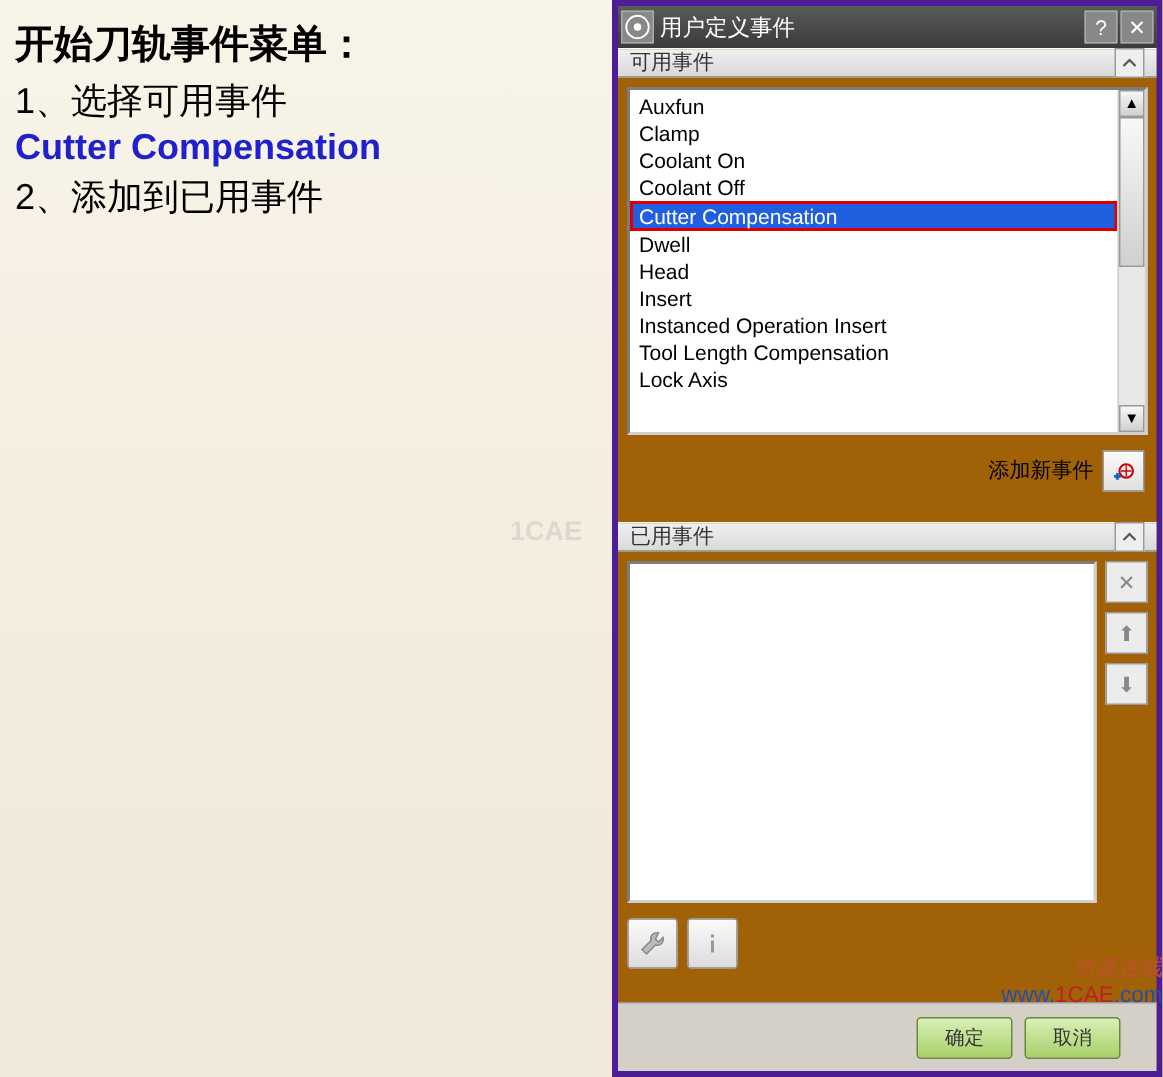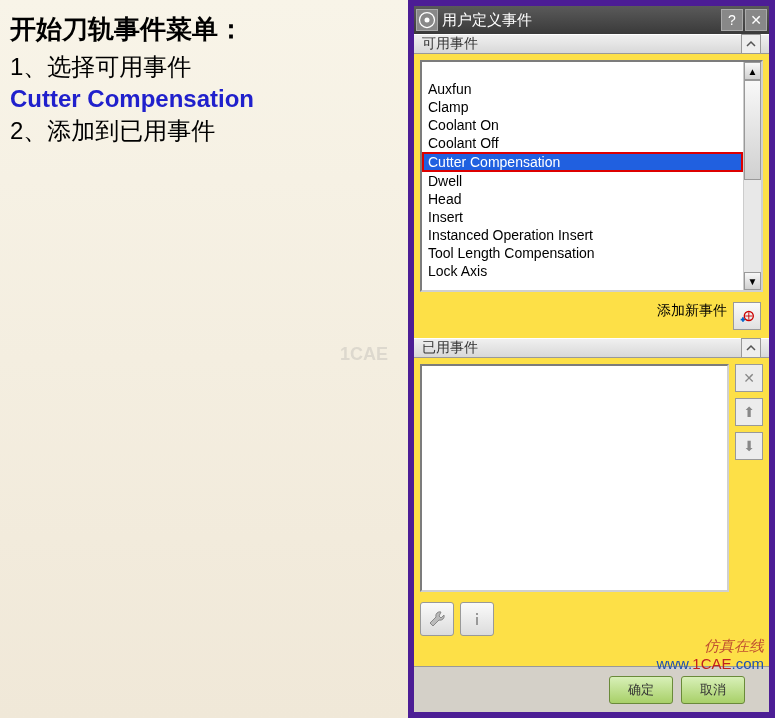--- a/index.html
+++ b/index.html
@@ -46,22 +46,22 @@
       left: 340px;
       font-size: 18px;
       color: rgba(150,150,150,0.25);
       font-weight: bold;
     }
     .dialog {
       position: absolute;
       left: 408px; top: 0;
       width: 367px;
       height: 718px;
-      background: #fde047;
-      border: 6px solid #4c1d95;
+      background: #a16207;
+      border: 4px solid #4c1d95;
     }
     .titlebar {
       height: 28px;
       background: linear-gradient(to bottom, #5a5a5a, #3a3a3a);
       display: flex;
       align-items: center;
       color: #fff;
       padding: 0 2px;
     }
     .title-gear {
@@ -115,21 +115,21 @@
       margin: 6px;
       background: #fff;
       border: 2px inset #d0d0d0;
       height: 232px;
       position: relative;
       display: flex;
     }
     .listbox {
       flex: 1;
       overflow: hidden;
-      padding: 18px 0;
+      padding: 2px 0;
     }
     .list-item {
       font-size: 14px;
       padding: 1px 6px;
       color: #000;
       cursor: pointer;
       white-space: nowrap;
     }
     .list-item.selected {
       background: #2060e0;
@@ -156,22 +156,23 @@
     }
     .scroll-track { flex: 1; position: relative; }
     .scroll-thumb {
       position: absolute; top: 0; left: 0; right: 0;
       height: 100px;
       background: linear-gradient(#f8f8f8,#d0d0d0);
       border: 1px solid #999;
     }
     .add-row {
       display: flex;
+      align-items: center;
       justify-content: flex-end;
-      padding: 4px 8px 8px;
+      padding: 4px 8px 20px;
       font-size: 14px;
     }
     .add-btn {
       width: 28px; height: 28px;
       border: 1px solid #999;
       background: linear-gradient(#fafafa,#e0e0e0);
       margin-left: 6px;
       display: flex;
       align-items: center;
       justify-content: center;
@@ -238,21 +239,21 @@
       padding: 0 18px;
       background: linear-gradient(#d8f0b8,#a8d068);
       border: 1px solid #6a8a3a;
       border-radius: 3px;
       font-size: 13px;
       color: #333;
       cursor: pointer;
     }
     .watermark-br {
       position: absolute;
-      right: 11px;
+      right: 0;
       bottom: 45px;
       text-align: right;
       font-size: 15px;
       line-height: 1.2;
     }
     .watermark-br .zh {
       color: #c05030;
       font-style: italic;
     }
     .watermark-br .url .w { color: #2050b0; }

